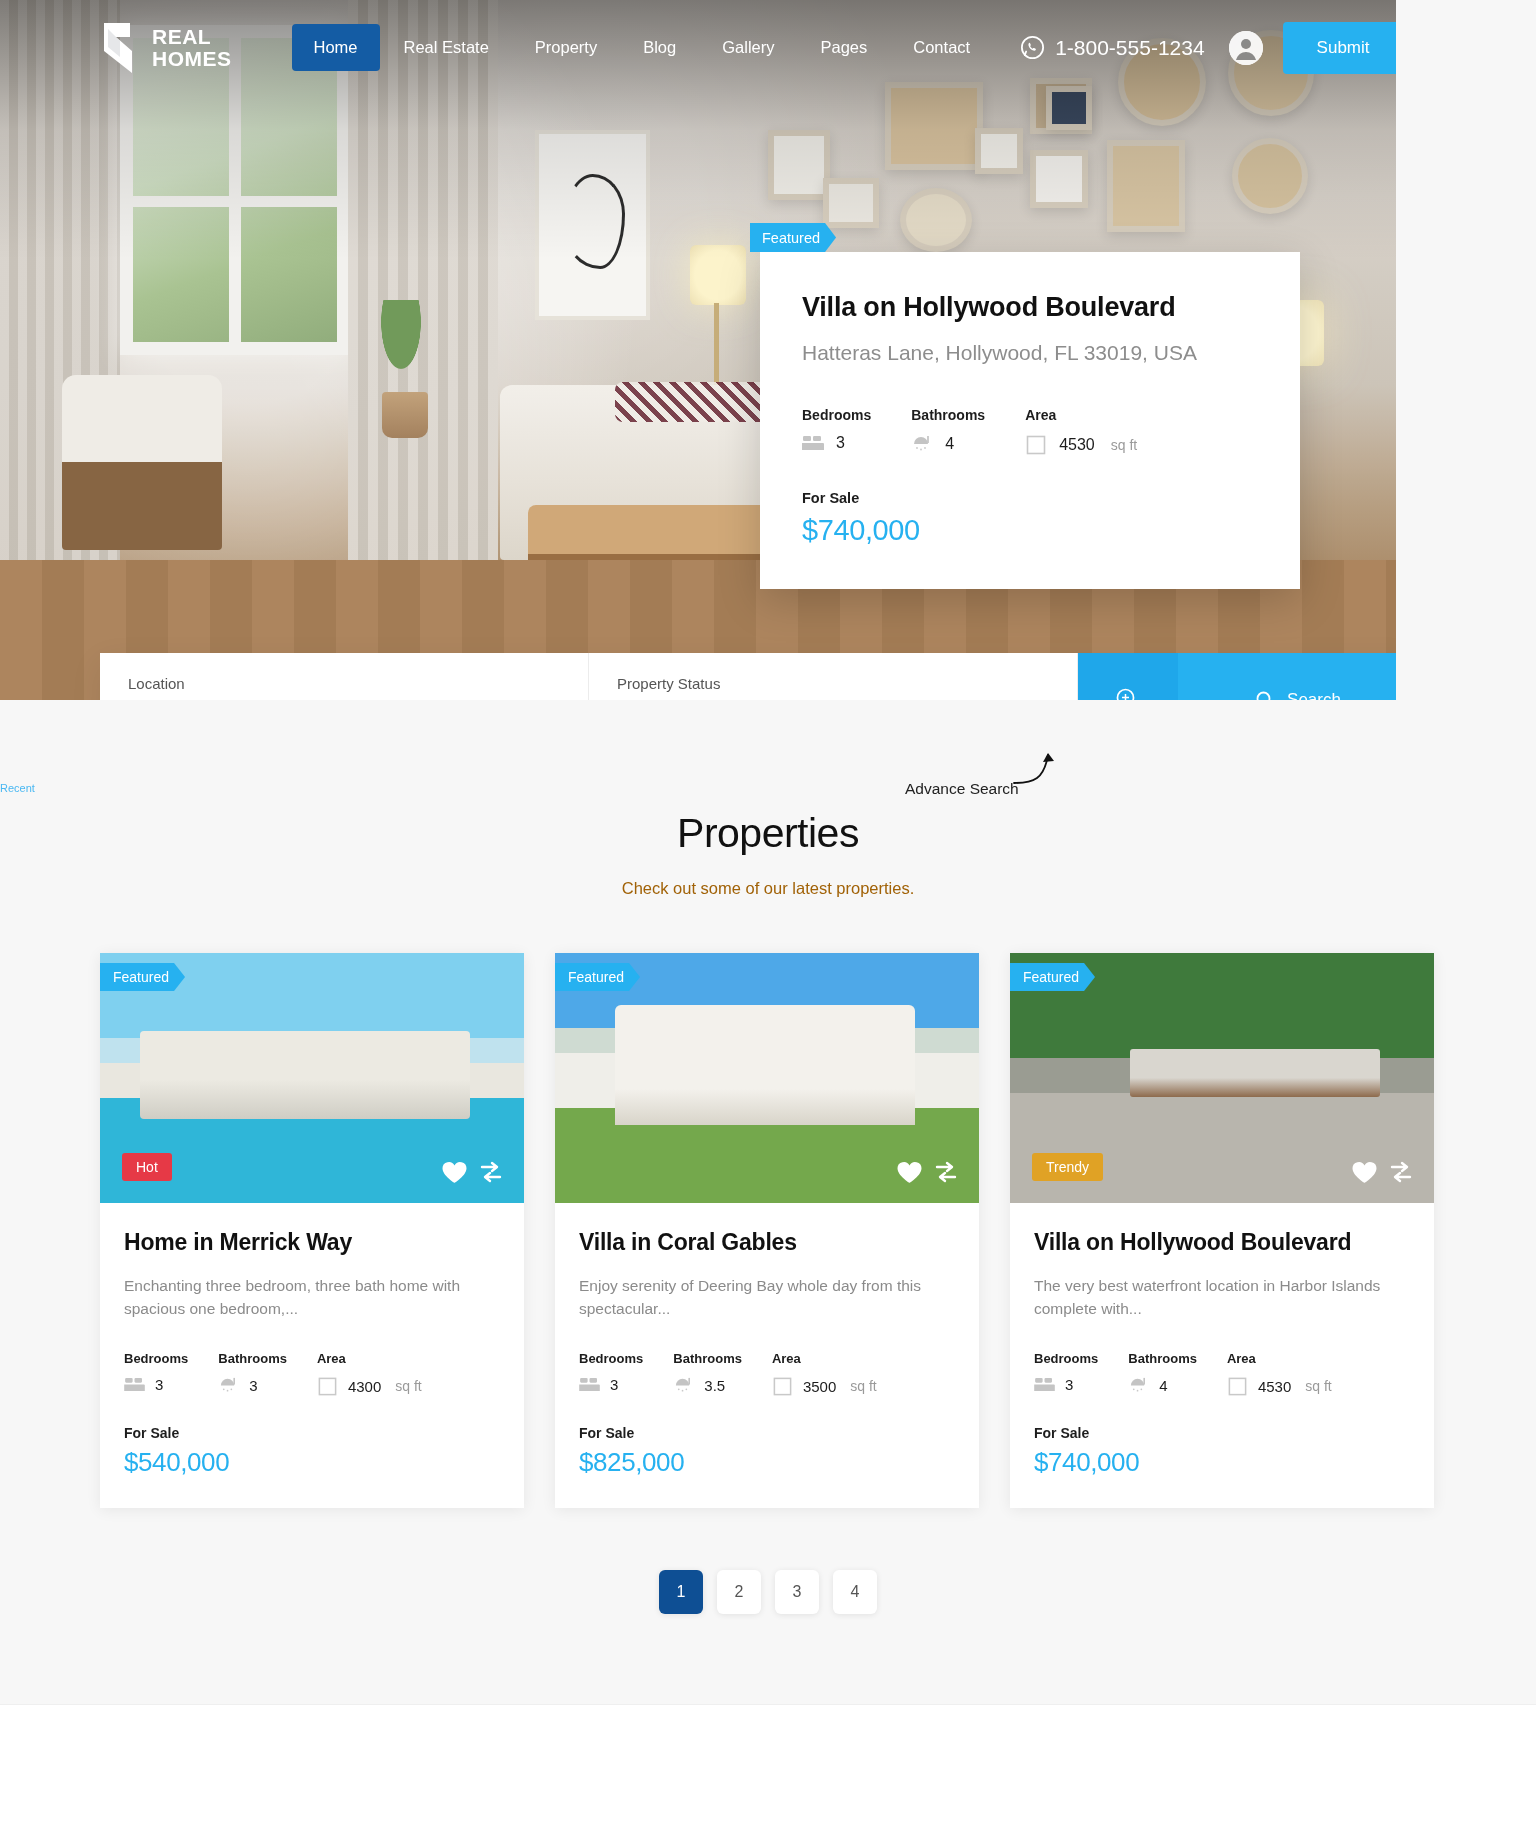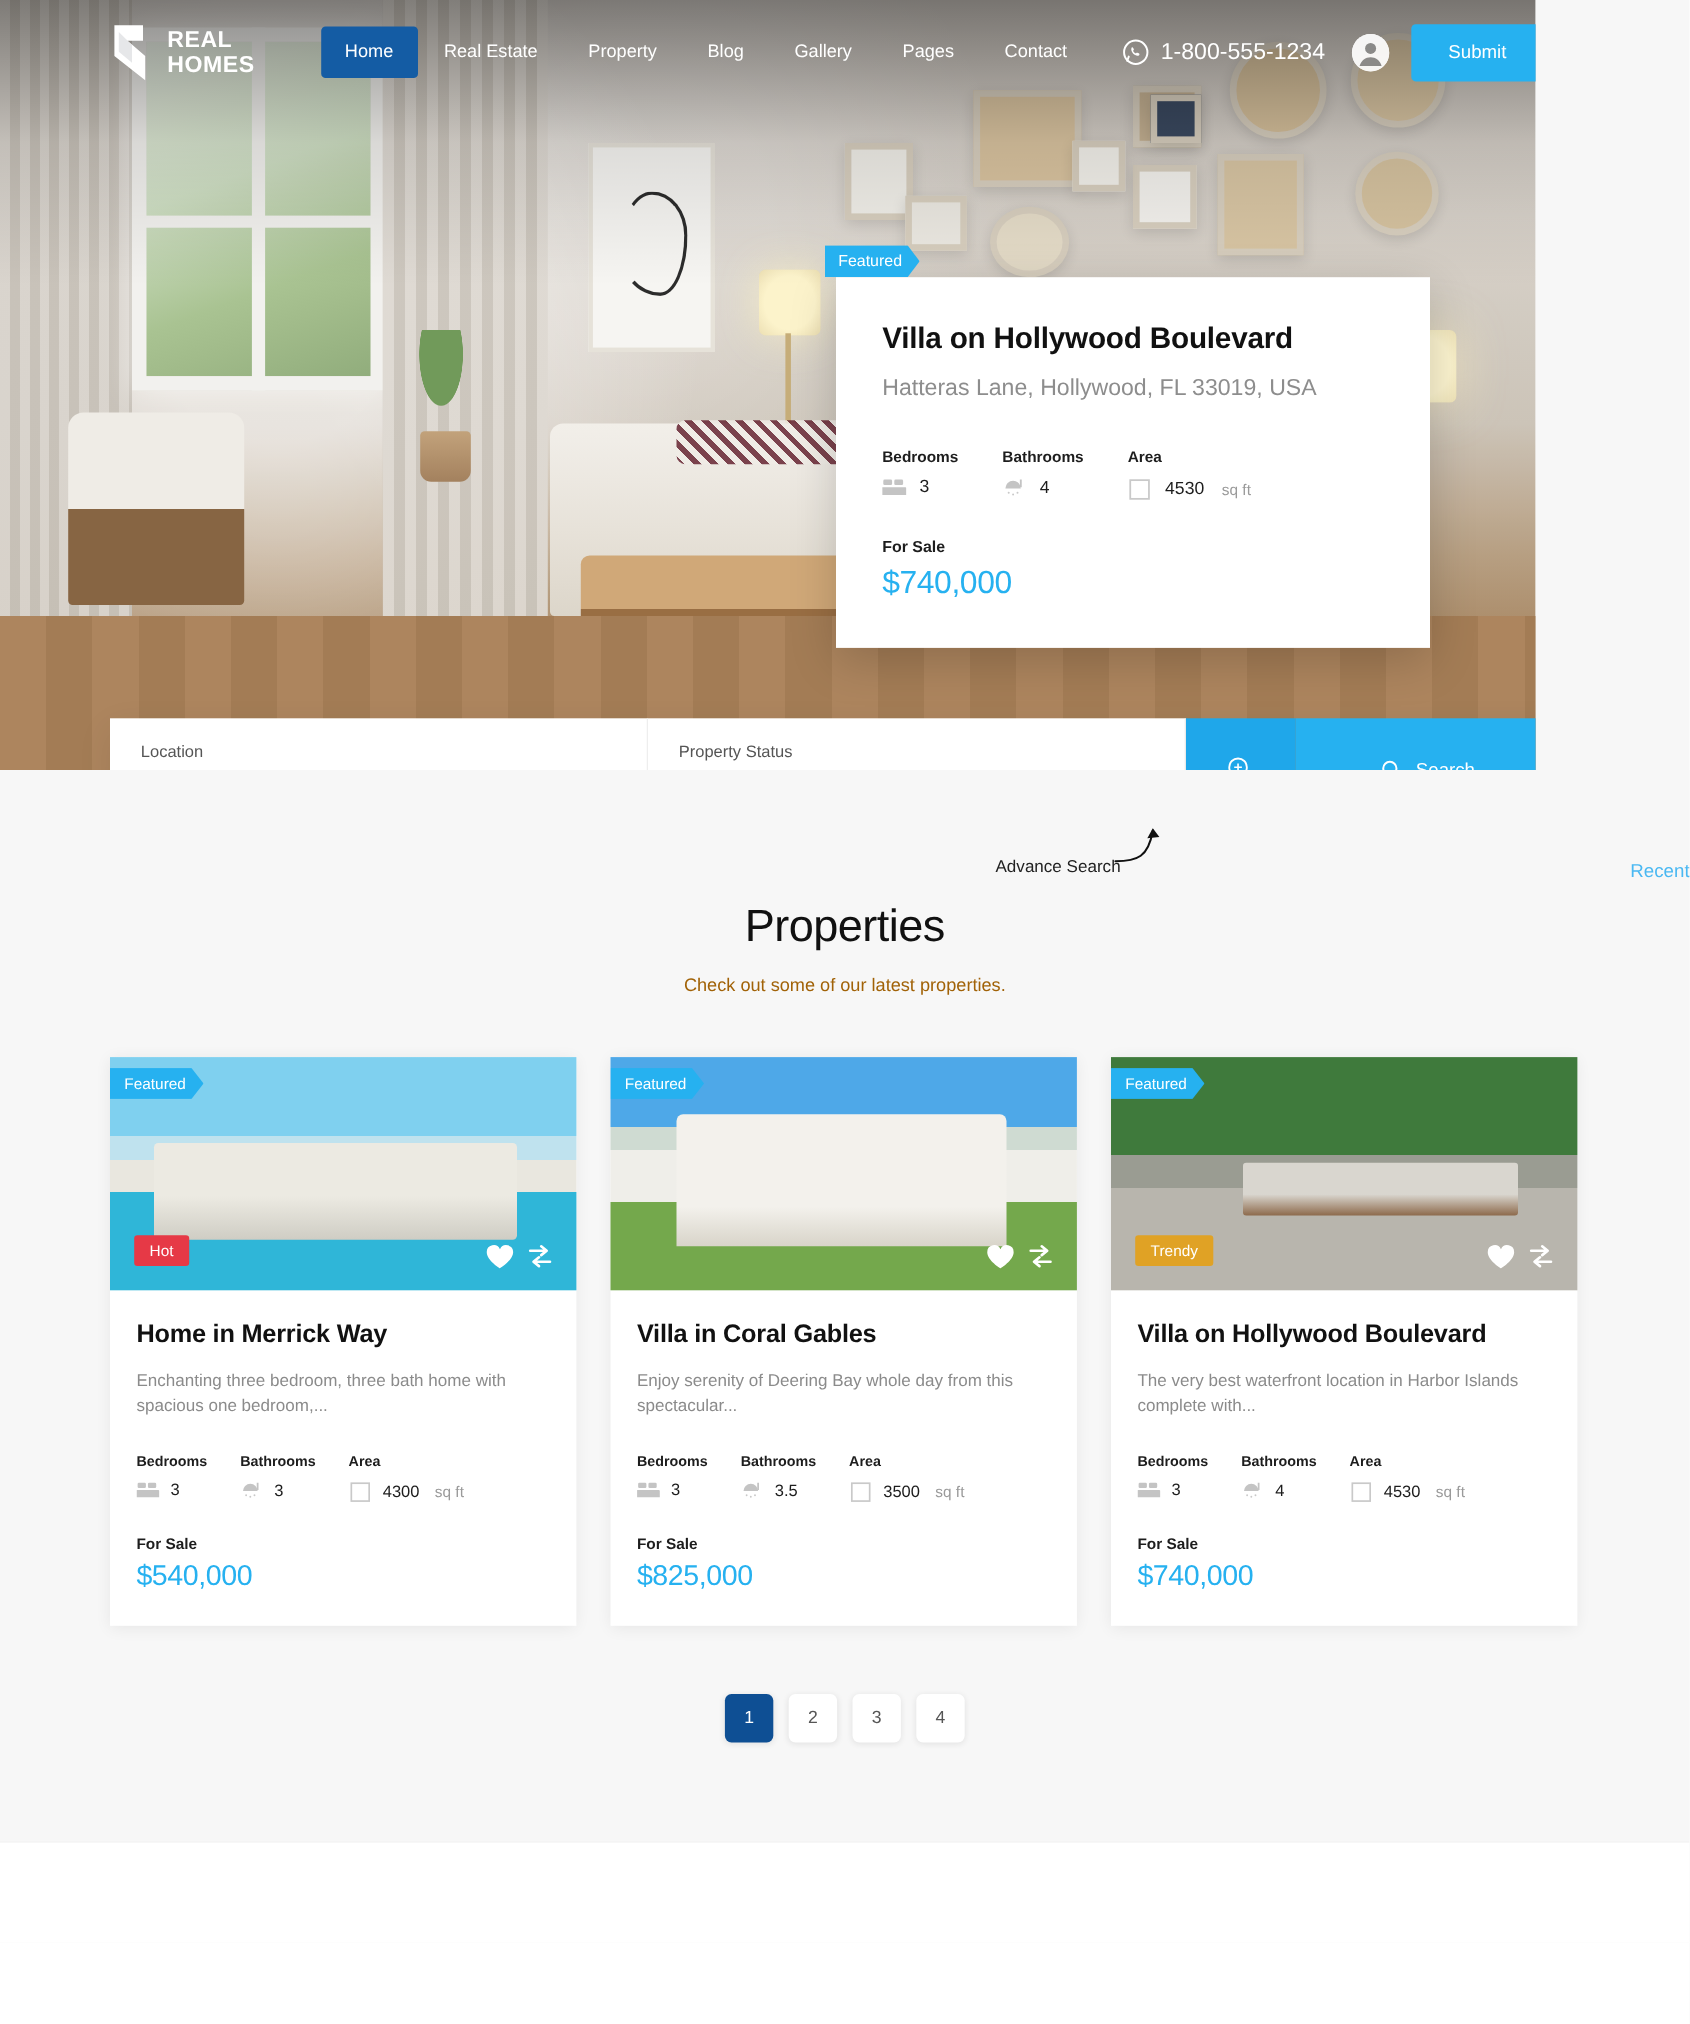--- a/index.html
+++ b/index.html
@@ -168,36 +168,36 @@
   }
   .search-btn {
     width: 240px; background: #26b1f0; color: #fff; display: flex; align-items: center;
     justify-content: center; gap: 12px; font-size: 17px; cursor: pointer; border: none; font-family: inherit;
   }
   .adv-note { position: absolute; left: 905px; top: 780px; font-size: 15.5px; color: #222; z-index: 20; }
   .adv-arrow { position: absolute; left: 1012px; top: 745px; z-index: 20; }
 
   
   .props { background: #f7f7f7; padding: 82px 0 90px 0; }
-  .eyebrow { text-align: right; font-size: 17px; color: #4ab8f2; }
+  .eyebrow { text-align: left; font-size: 11px; color: #4ab8f2; }
   .sec-title { text-align: center; font-size: 41px; color: #111; font-weight: normal; margin-top: 16px; letter-spacing: -.5px; }
   .sec-sub { text-align: center; font-size: 16.5px; color: #a16207; margin-top: 22px; }
 
   .grid { display: flex; gap: 31px; margin: 55px auto 0 auto; width: 1336px; }
   .card {
     width: 424px; background: #fff; position: relative;
     box-shadow: 0 2px 14px rgba(0,0,0,.07);
   }
   .card-ribbon {
     position: absolute; left: 0px; top: 10px; height: 28px; z-index: 6;
     background: #26b1f0; color: #fff; font-size: 14px;
     padding: 0 16px 0 13px; display: flex; align-items: center;
     clip-path: polygon(0 0, calc(100% - 11px) 0, 100% 50%, calc(100% - 11px) 100%, 0 100%);
   }
-  .card-photo { height: 212px; position: relative; overflow: hidden; }
+  .card-photo { height: 250px; position: relative; overflow: hidden; }
   .photo-a { background:
       linear-gradient(180deg,#7fd0ef 0 34%, #bfe2ee 34% 44%, #e9e7df 44% 58%, #2fb6d8 58% 100%);
   }
   .photo-a:after {
     content:""; position:absolute; left:40px; top:78px; width:330px; height:88px;
     background: linear-gradient(180deg,#eceae2 0 55%, #cfcdc4 100%); border-radius: 4px;
   }
   .photo-b { background:
       linear-gradient(180deg,#4ea8e8 0 30%, #cfdbd2 30% 40%, #efeee9 40% 62%, #74a84c 62% 100%);
   }

